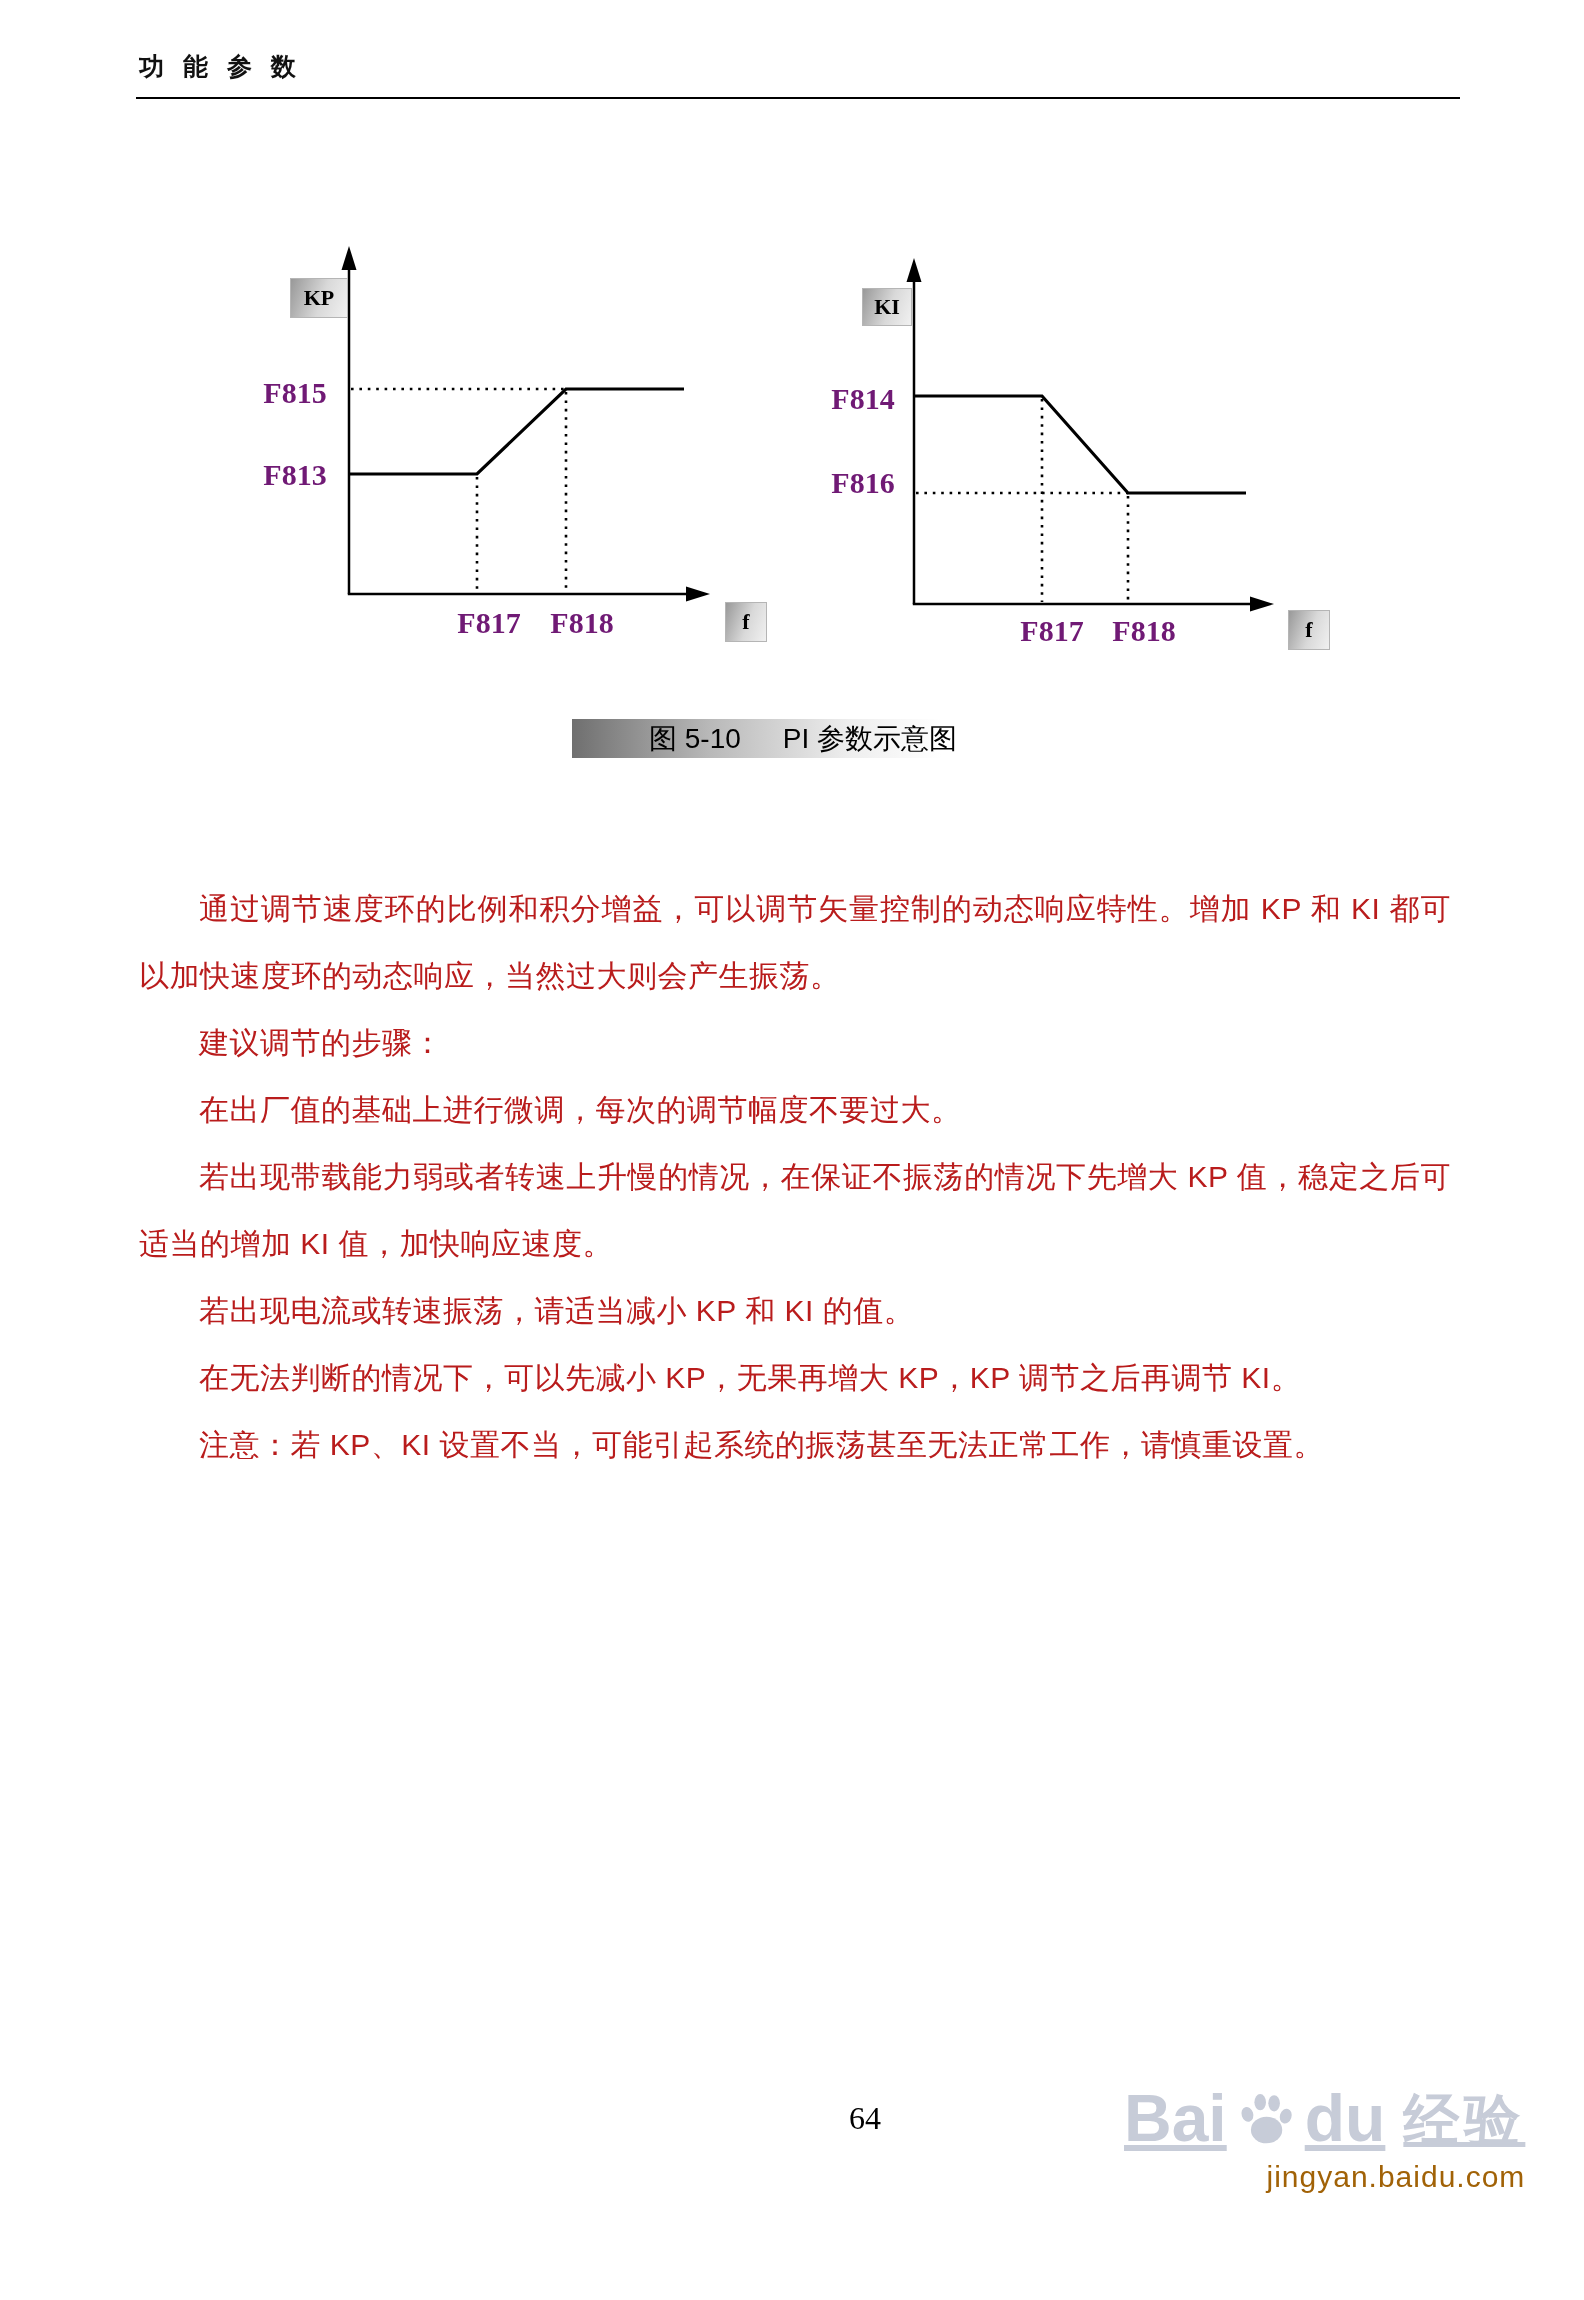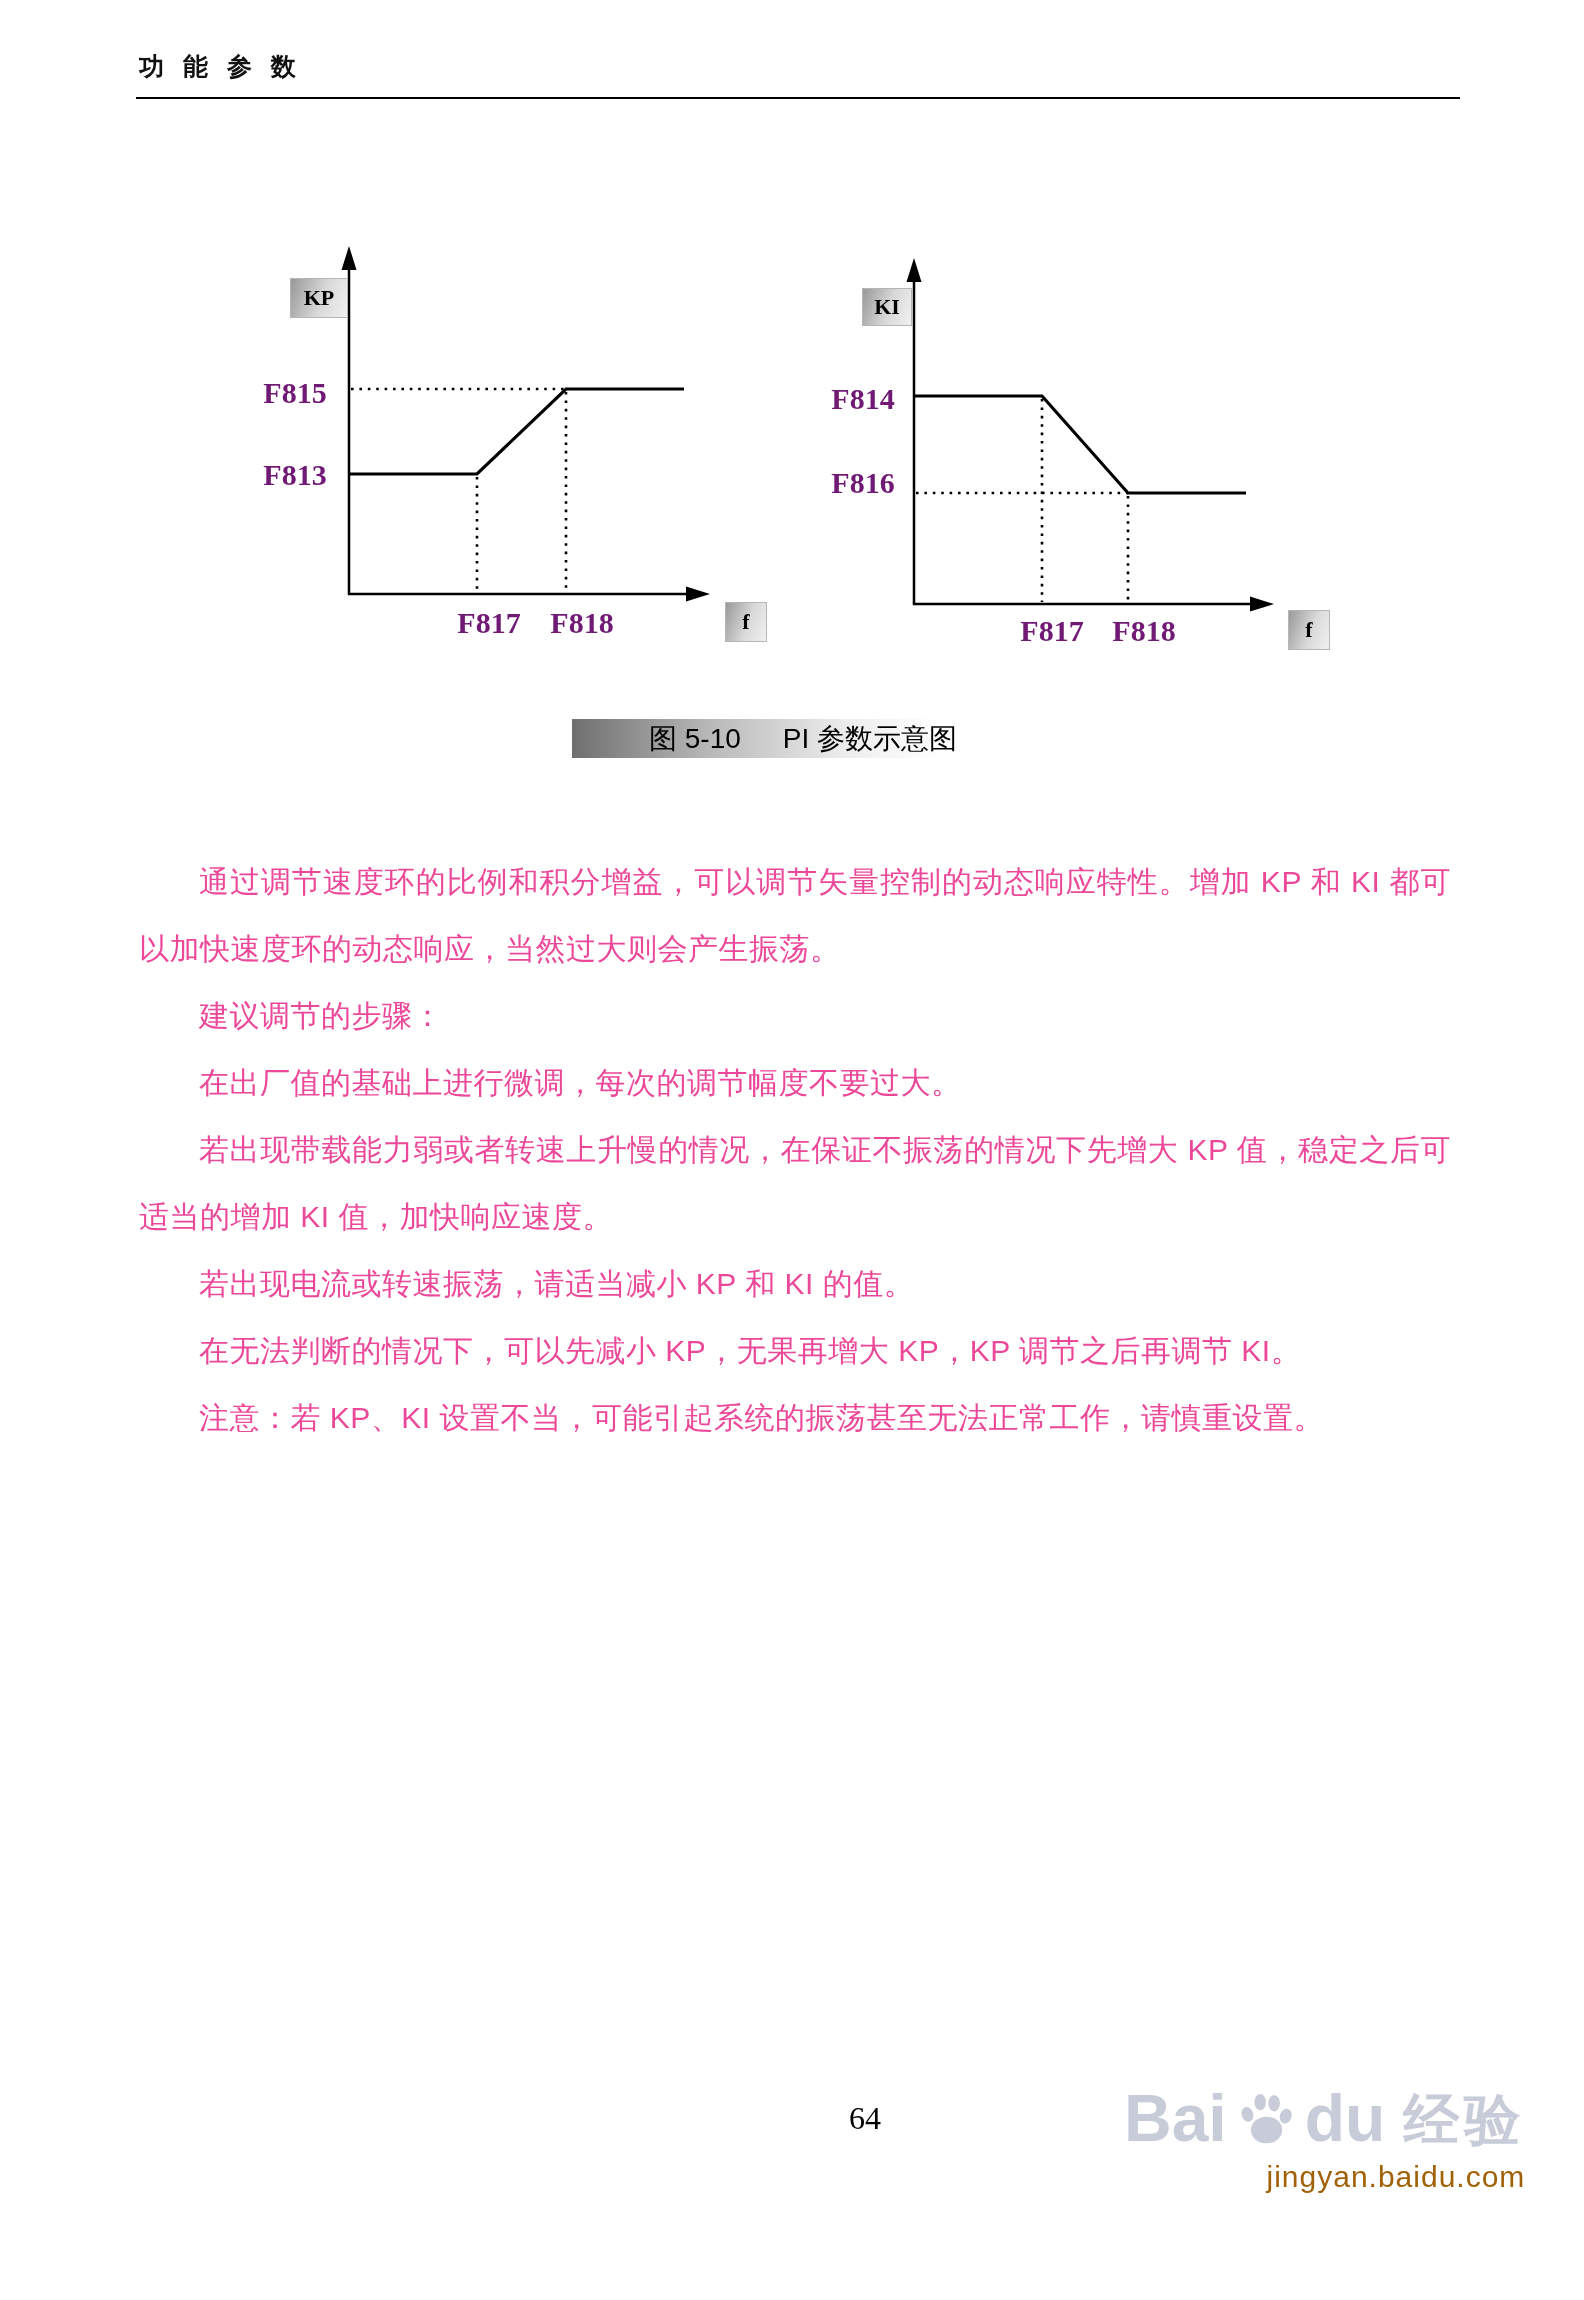--- a/index.html
+++ b/index.html
@@ -27,33 +27,33 @@
     background: linear-gradient(110deg, #969696 0%, #d9d9d9 55%, #f2f2f2 100%);
     box-shadow: inset 0 0 0 1px #b5b5b5;
   }
   .caption {
     position: absolute; left: 572px; top: 719px; width: 462px; height: 39px;
     background: linear-gradient(to right, #6f6f6f 0%, #b9b9b9 30%, #eeeeee 60%, #ffffff 80%);
     display: flex; align-items: center; justify-content: center; gap: 42px;
     font-family: "Liberation Sans", sans-serif; font-size: 28px; color: #000; text-align: right;
   }
   .body-text {
-    position: absolute; left: 139px; top: 848px; width: 1312px;
+    position: absolute; left: 139px; top: 875px; width: 1312px;
     font-family: "Liberation Sans", sans-serif; font-size: 30px; line-height: 67px;
-    color: #ec4899;
+    color: #b91c1c;
   }
   .body-text p { margin: 0; text-indent: 2em; text-align: justify; letter-spacing: 0.5px; }
 
   .pagenum {
     position: absolute; left: 820px; top: 2100px; width: 90px; text-align: center;
     font-family: "Liberation Serif", serif; font-size: 32px; color: #000;
   }
 
   .wm { position: absolute; left: 1124px; top: 2086px; color: #c7ccd8; font-family: "Liberation Sans", sans-serif; }
-  .wm-main { display: flex; align-items: flex-end; gap: 8px; font-weight: bold; }
+  .wm-main { display: flex; align-items: flex-end; gap: 8px; font-weight: bold; text-decoration: underline; }
   .wm-latin { font-size: 66px; line-height: 64px; }
   .wm-cn { font-size: 56px; line-height: 60px; letter-spacing: 5px; margin-left: 10px; }
   .wm-site { margin-top: 10px; text-align: right; font-size: 30px; letter-spacing: 1px; color: #a16207; }
   .paw { width: 58px; height: 58px; margin: 0 2px 2px 2px; }
 </style>
 </head>
 <body>
 
 <div class="page">
 

